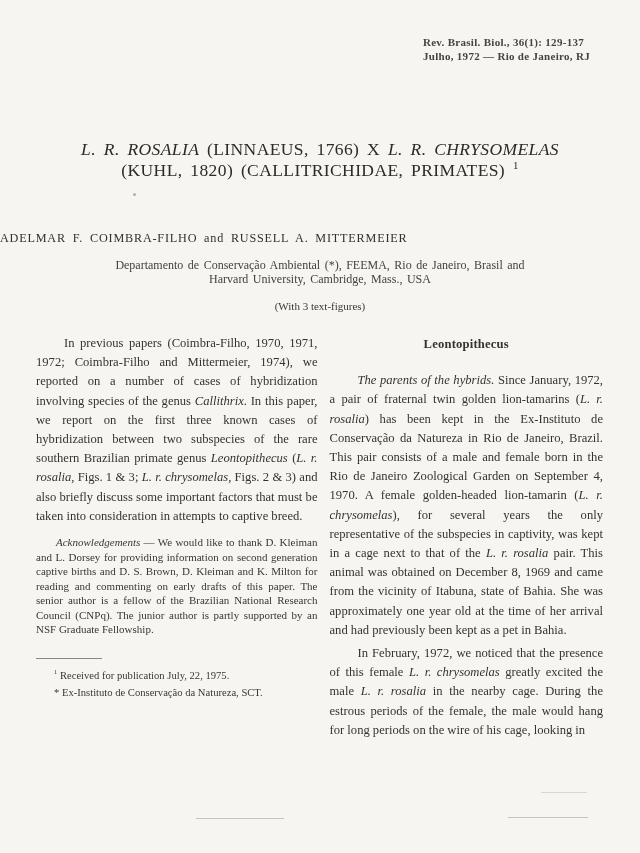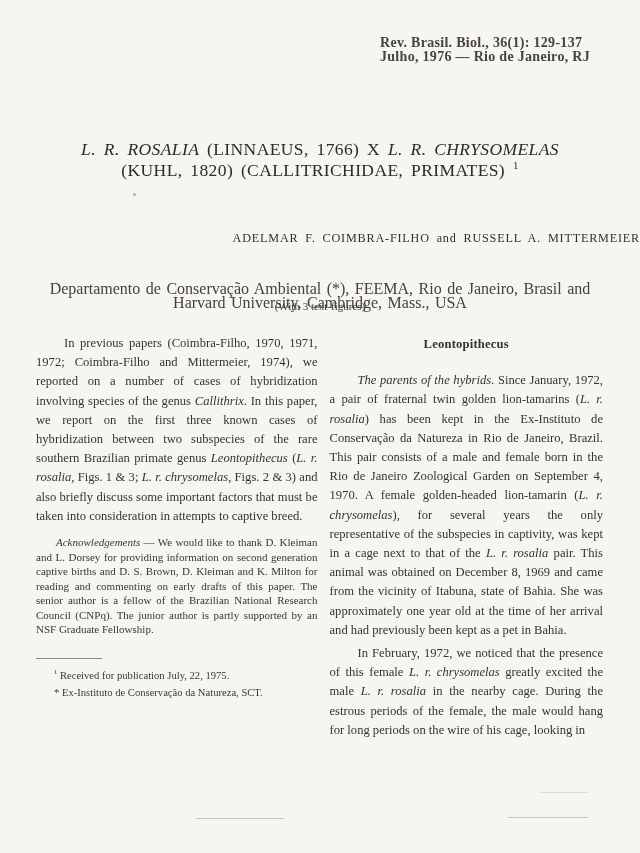--- a/index.html
+++ b/index.html
@@ -8,40 +8,40 @@
     background:#f6f5f2;
     color:#36332d;
     font-family:"Liberation Serif", serif;
     overflow:hidden;
   }
   sup { font-size:62%; line-height:0; }
   i { font-style:italic; }
 
   .masthead {
     position:absolute; top:36px; right:50px;
-    font-size:14px; font-weight:bold; line-height:13.5px;
+    font-size:11px; font-weight:bold; line-height:13.5px;
     letter-spacing:0.3px; color:#47443d; text-align:left;
   }
 
   .title-block {
     position:absolute; top:139px; left:50px; width:540px;
     text-align:center; font-size:17.5px; line-height:20.6px;
     letter-spacing:0.4px; word-spacing:3px; color:#2e2b26;
   }
 
   .authors {
     position:absolute; top:231px; left:0; width:100%;
-    text-align:right; font-size:12.2px; letter-spacing:0.8px;
+    text-align:left; font-size:12.2px; letter-spacing:0.8px;
     word-spacing:3px; color:#33302a;
   }
 
   .affiliation {
     position:absolute; top:258px; left:0; width:100%;
-    text-align:center; font-size:16px; line-height:14px;
-    color:#45423b; word-spacing:1.5px;margin-top:24px;
+    text-align:center; font-size:12px; line-height:14px;
+    color:#45423b; word-spacing:1.5px;
   }
 
   .figures-note {
     position:absolute; top:300px; left:0; width:100%;
     text-align:center; font-size:11px; color:#3c3933;
   }
 
   .columns {
     position:absolute; top:334px; left:36px; width:571px;
     display:flex; gap:8px;
@@ -72,21 +72,21 @@
   .speck { position:absolute; width:3px; height:3px; border-radius:50%; background:#b4b0a8; }
   .smudge { position:absolute; height:1px; background:#c8c5be; }
 </style>
 </head>
 <body>
 
 <div class="page">
 
   <div class="masthead">
     <div>Rev. Brasil. Biol., 36(1): 129-137</div>
-    <div>Julho, 1976 — Rio de Janeiro, RJ</div>
+    <div>Julho, 1972 — Rio de Janeiro, RJ</div>
   </div>
 
   <div class="title-block">
     <div><i>L. R. ROSALIA</i> (LINNAEUS, 1766) X <i>L. R. CHRYSOMELAS</i></div>
     <div>(KUHL, 1820) (CALLITRICHIDAE, PRIMATES) <sup>1</sup></div>
   </div>
 
   <div class="authors">ADELMAR F. COIMBRA-FILHO and RUSSELL A. MITTERMEIER</div>
 
   <div class="affiliation">

